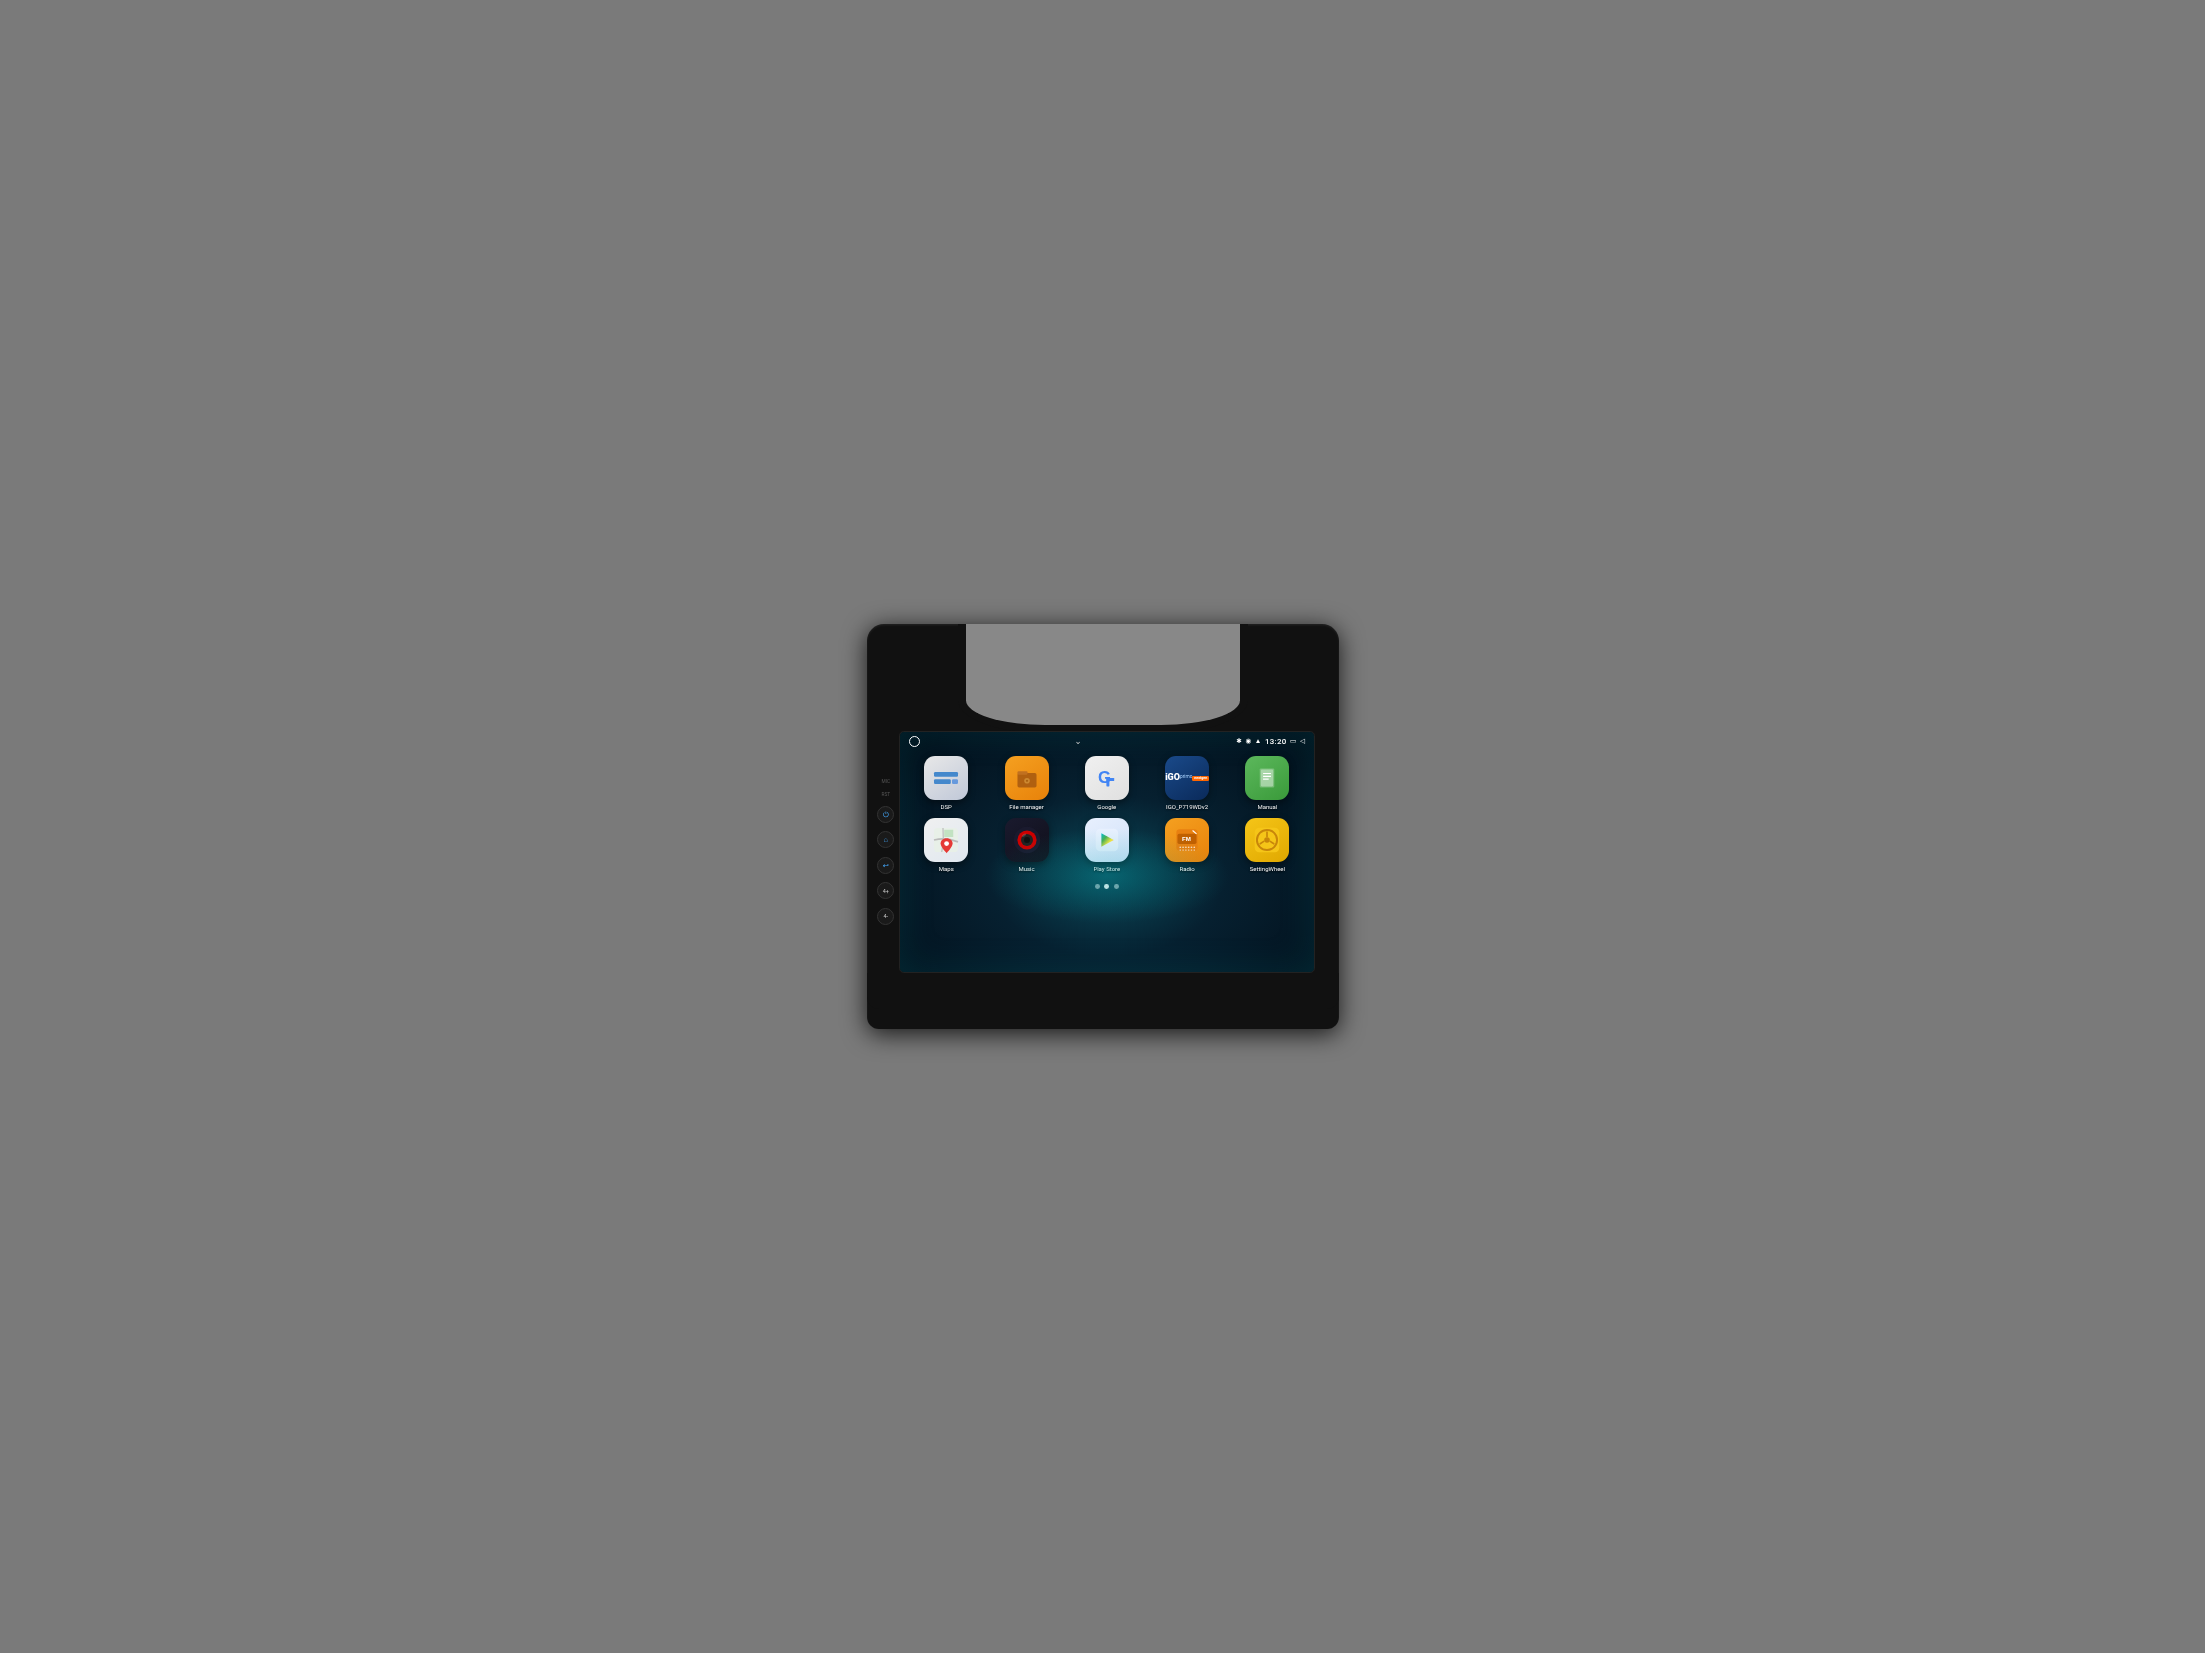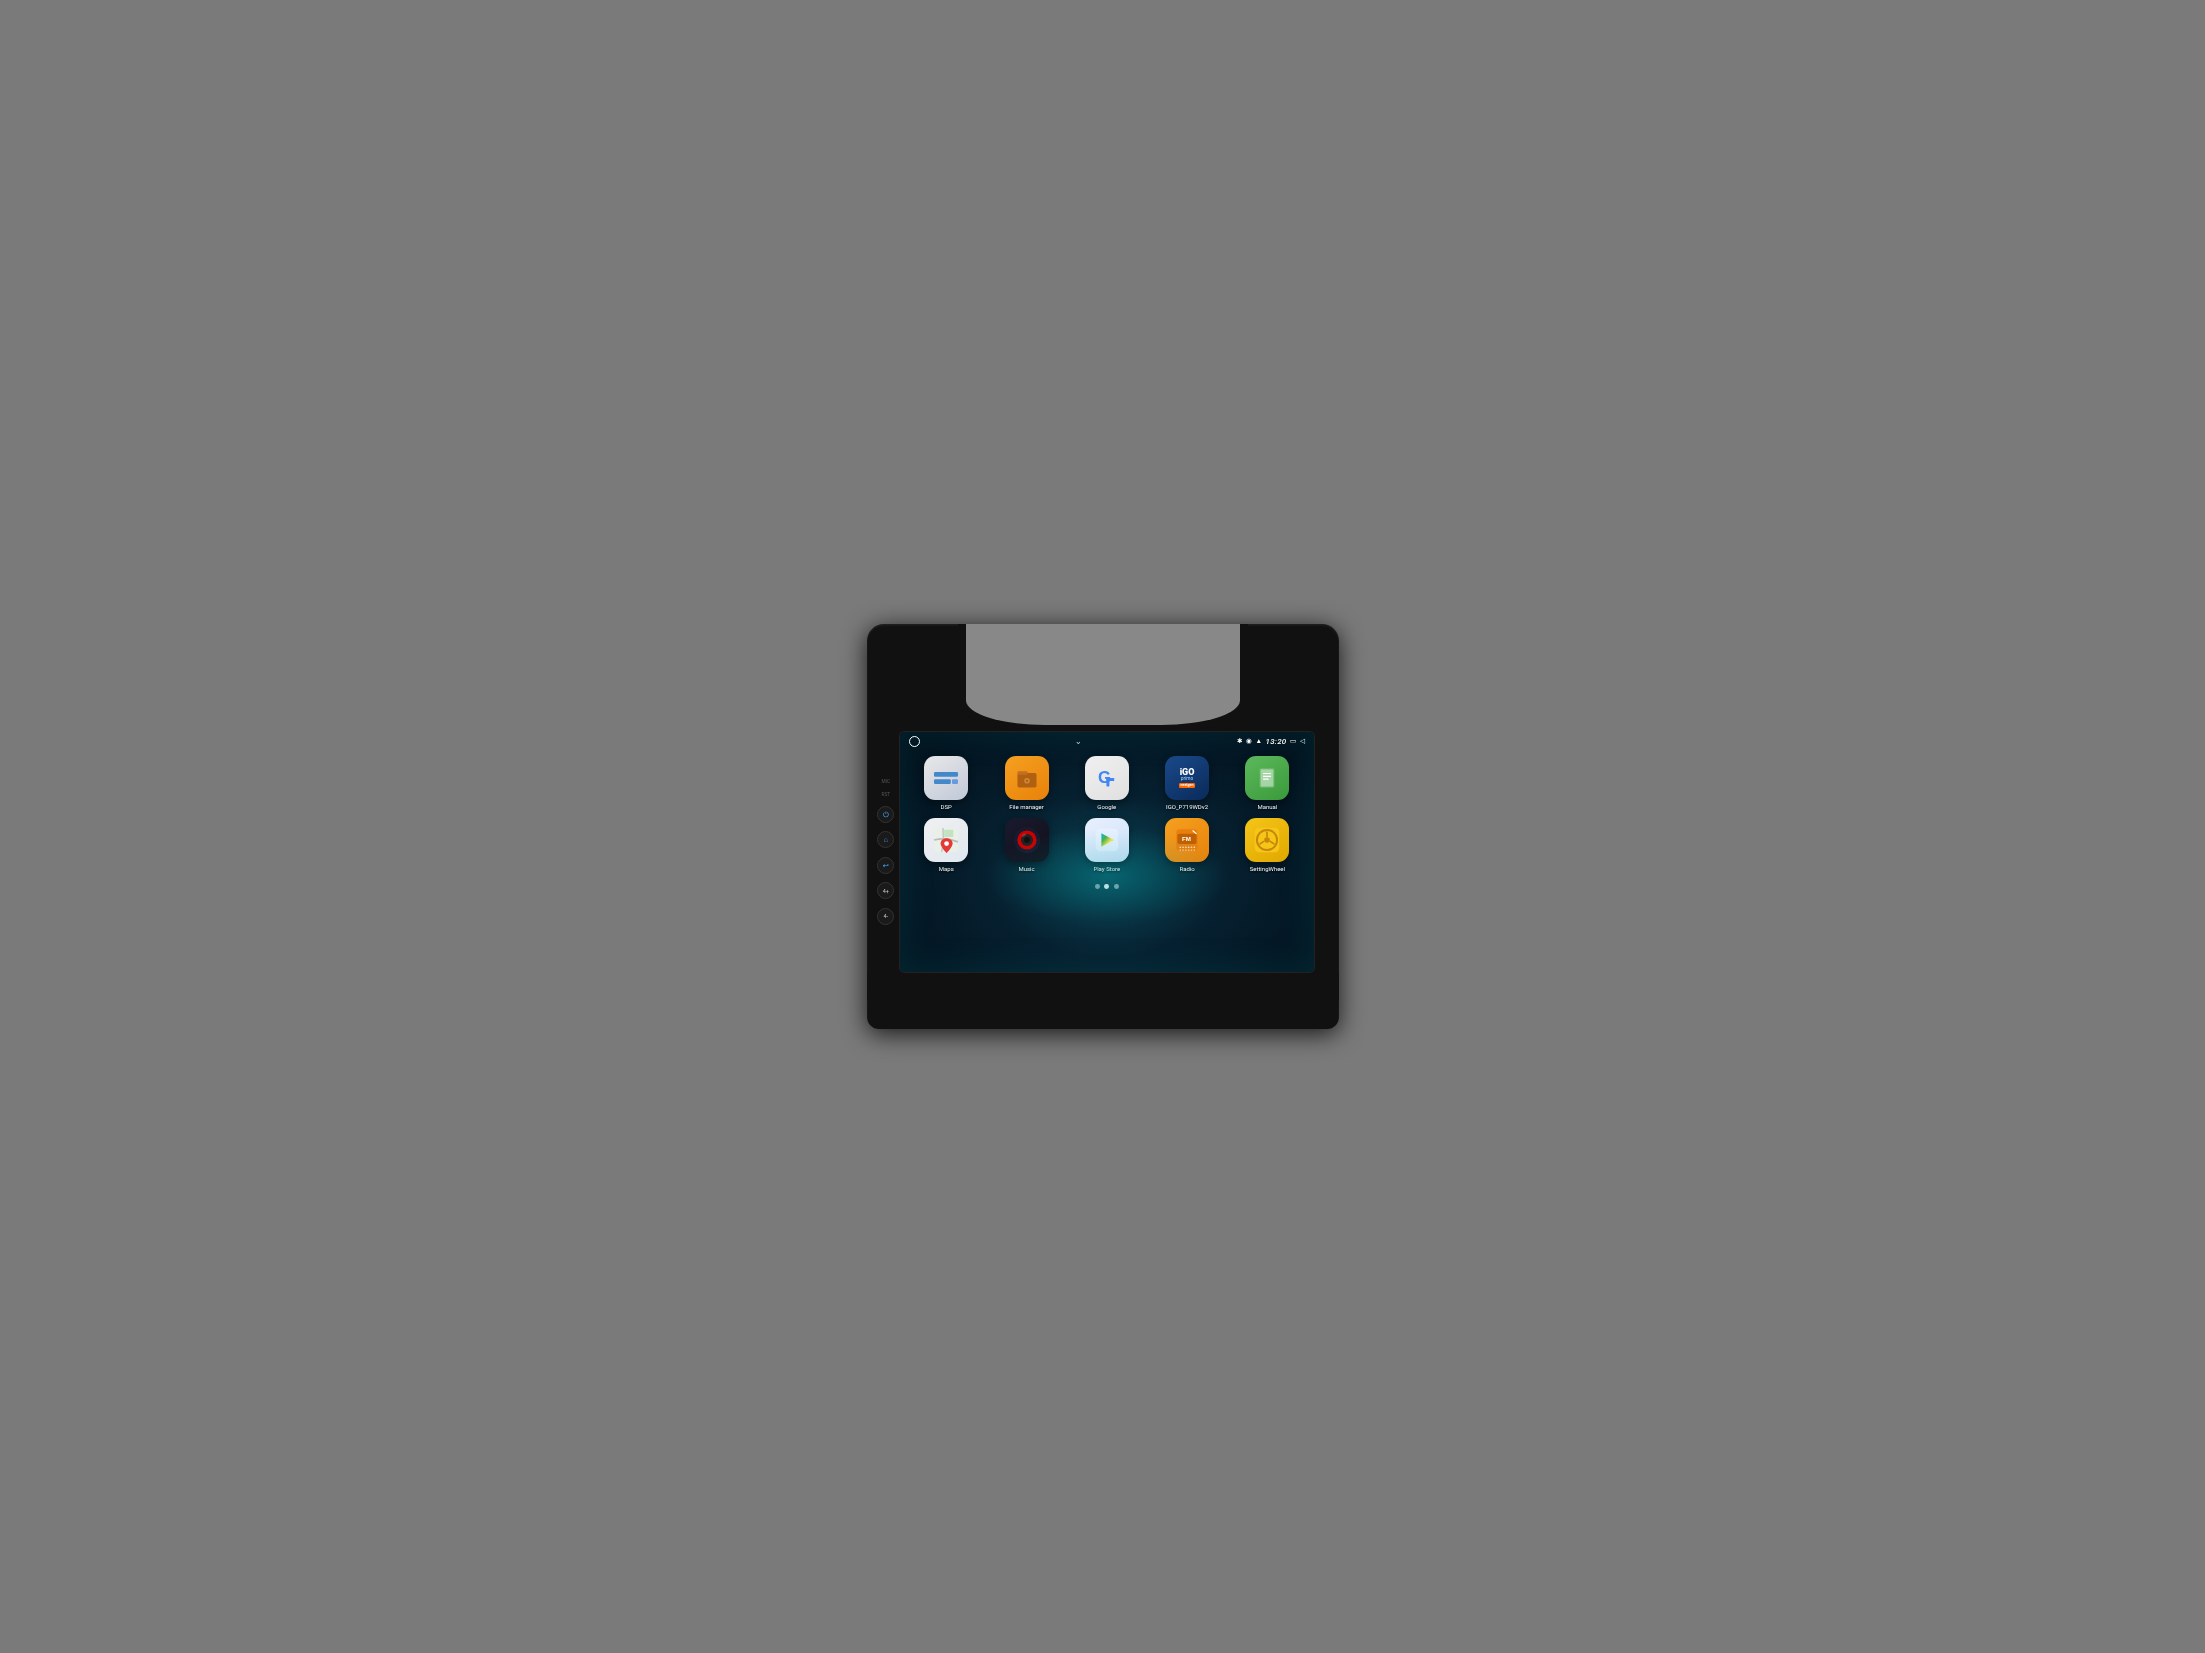--- a/index.html
+++ b/index.html
@@ -151,21 +151,20 @@
     .status-icon {
       color: #fff;
       font-size: 6.6px;
     }
 
     .status-time {
       color: #fff;
       font-size: 7.9px;
       font-weight: 500;
       letter-spacing: 0.3px;
-      font-style: italic;
     }
 
     .chevron-down {
       color: #ccc;
       font-size: 8.5px;
     }
 
     
     .app-grid {
       display: grid;
@@ -386,21 +385,21 @@
                 </text>
                 <rect x="24" y="25" width="13" height="5" rx="1" fill="#4285F4"></rect>
                 <rect x="24" y="25" width="5" height="14" rx="1" fill="#4285F4"></rect>
               </svg>
             </div>
             <span class="app-label">Google</span>
           </div>
 
           <div class="app-item">
             <div class="app-icon icon-igo">
-              <div style="display:flex;flex-direction:column;align-items:center;justify-content:center;width:100%;height:100%;padding:2.4px;">
+              <div style="display:flex;flex-direction:row;align-items:center;justify-content:center;width:100%;height:100%;padding:2.4px;">
                 <div style="color:#fff;font-size:9px;font-weight:900;line-height:1;">iGO</div>
                 <div style="color:#aad4ff;font-size:4.8px;line-height:1;">primo</div>
                 <div style="background:#ff6600;color:#fff;font-size:3.6px;font-weight:bold;padding:0.6px 1.8px;border-radius:1.2px;margin-top:1.2px;">nextgen</div>
               </div>
             </div>
             <span class="app-label">IGO_P719WDv2</span>
           </div>
 
           <div class="app-item">
             <div class="app-icon icon-manual">

